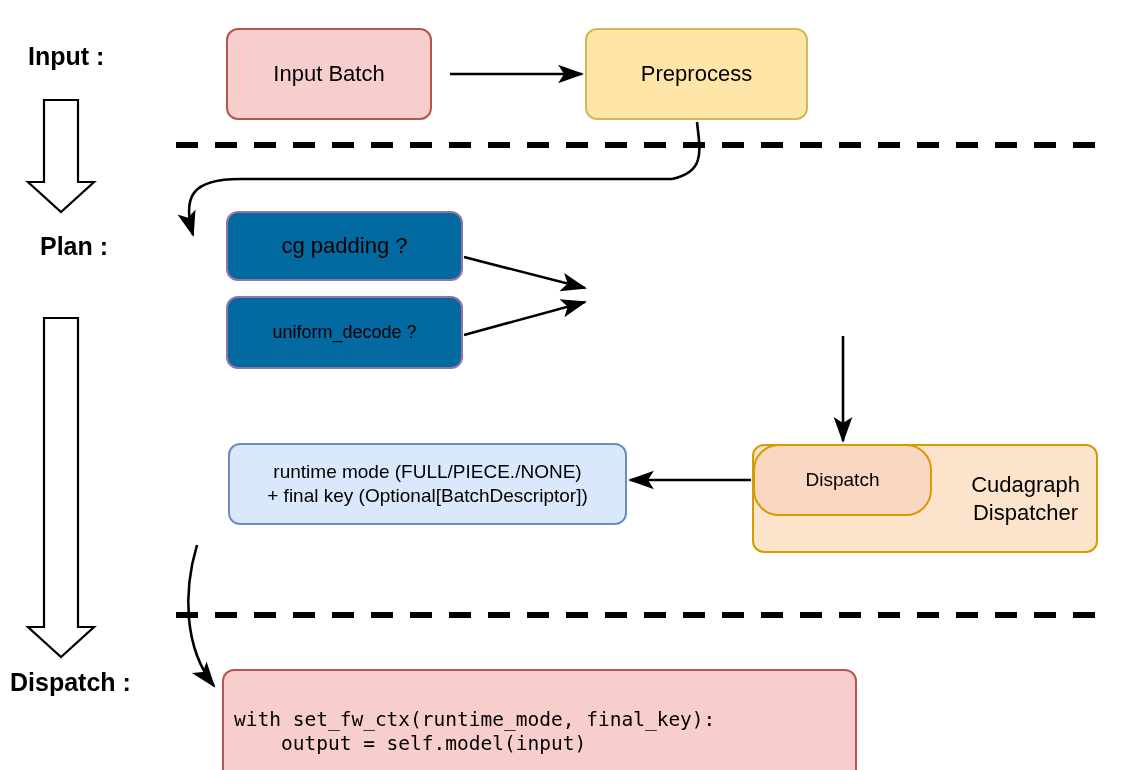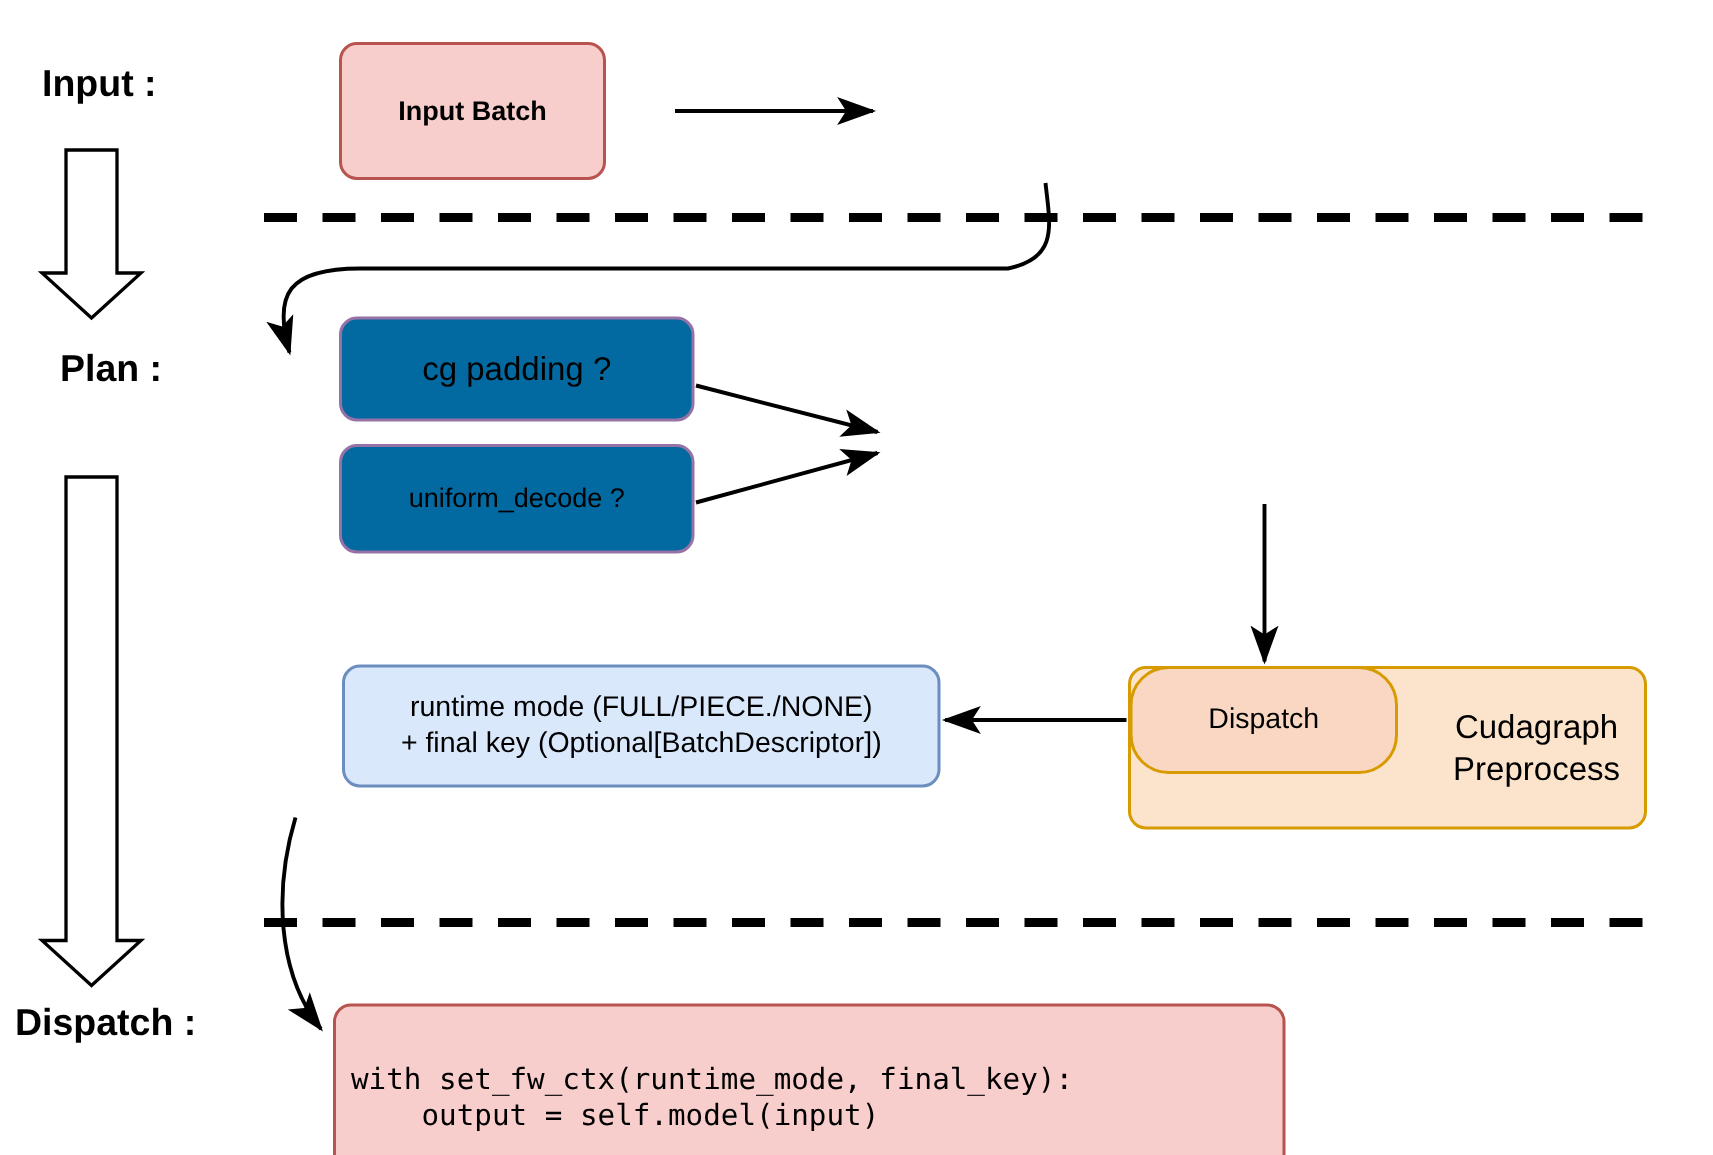--- a/index.html
+++ b/index.html
@@ -71,37 +71,40 @@
 
     <line x1="751" y1="480" x2="630" y2="480" stroke="#000000" stroke-width="2.6" marker-end="url(#ah)"></line>
 
     <path d="M197,545 C183,592 184,648 214,686" fill="none" stroke="#000000" stroke-width="2.6" marker-end="url(#ah)"></path>
   </svg>
 
   <div class="stage-label" style="left:28px;top:42px;">Input :</div>
   <div class="stage-label" style="left:40px;top:232px;">Plan :</div>
   <div class="stage-label" style="left:10px;top:668px;">Dispatch :</div>
 
-  <div class="node n-pink" style="left:226px;top:28px;width:178px;height:92px;font-size:18px;font-weight:bold;">
+  <div class="node n-pink" style="left:226px;top:28px;width:206px;height:92px;font-size:22px;">
     <span class="txt">Input Batch</span>
   </div>
 
+  <div class="node n-yellow" style="left:585px;top:28px;width:223px;height:92px;font-size:22px;">
+    <span class="txt">Preprocess</span>
+  </div>
 
   <div class="node n-purple" style="left:226px;top:211px;width:237px;height:70px;font-size:22px;">
     <span class="txt">cg padding ?</span>
   </div>
 
   <div class="node n-purple" style="left:226px;top:296px;width:237px;height:73px;font-size:18px;">
     <span class="txt">uniform_decode ?</span>
   </div>
 
 
   <div class="node n-orange-outer" style="left:752px;top:444px;width:346px;height:109px;font-size:22px;justify-content:flex-end;">
     <span class="txt" style="white-space:pre-line;width:auto;padding-right:16px;">Cudagraph
-Preprocess</span>
+Dispatcher</span>
   </div>
 
   <div class="node n-orange-inner" style="left:753px;top:444px;width:179px;height:72px;font-size:19px;">
     <span class="txt">Dispatch</span>
   </div>
 
   <div class="node n-blue" style="left:228px;top:443px;width:399px;height:82px;font-size:19px;">
     <span class="txt" style="white-space:pre-line;">runtime mode (FULL/PIECE./NONE)
 + final key (Optional[BatchDescriptor])</span>
   </div>

